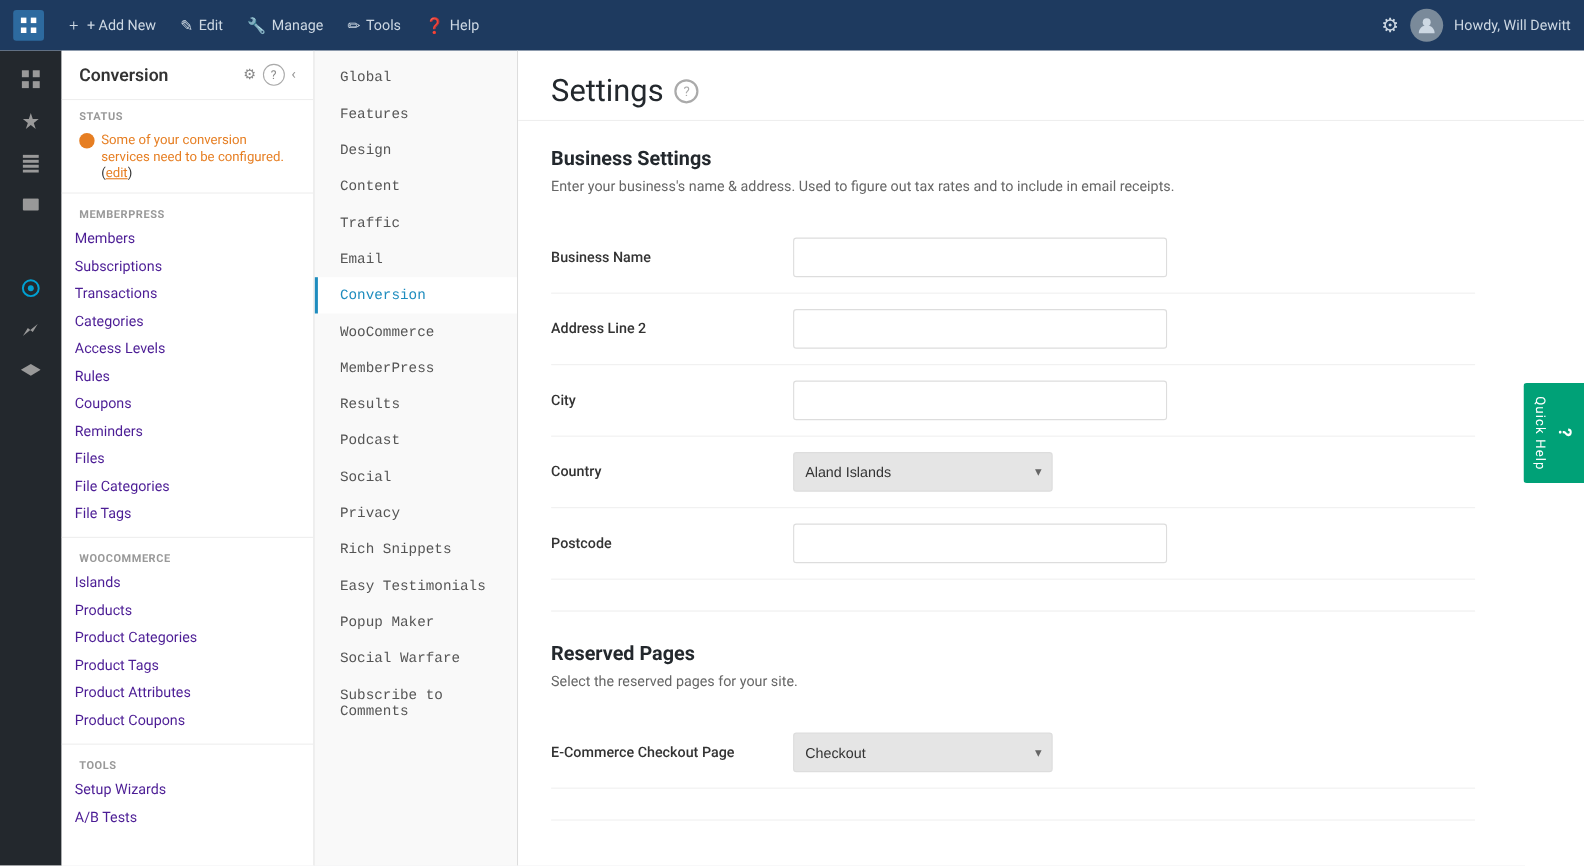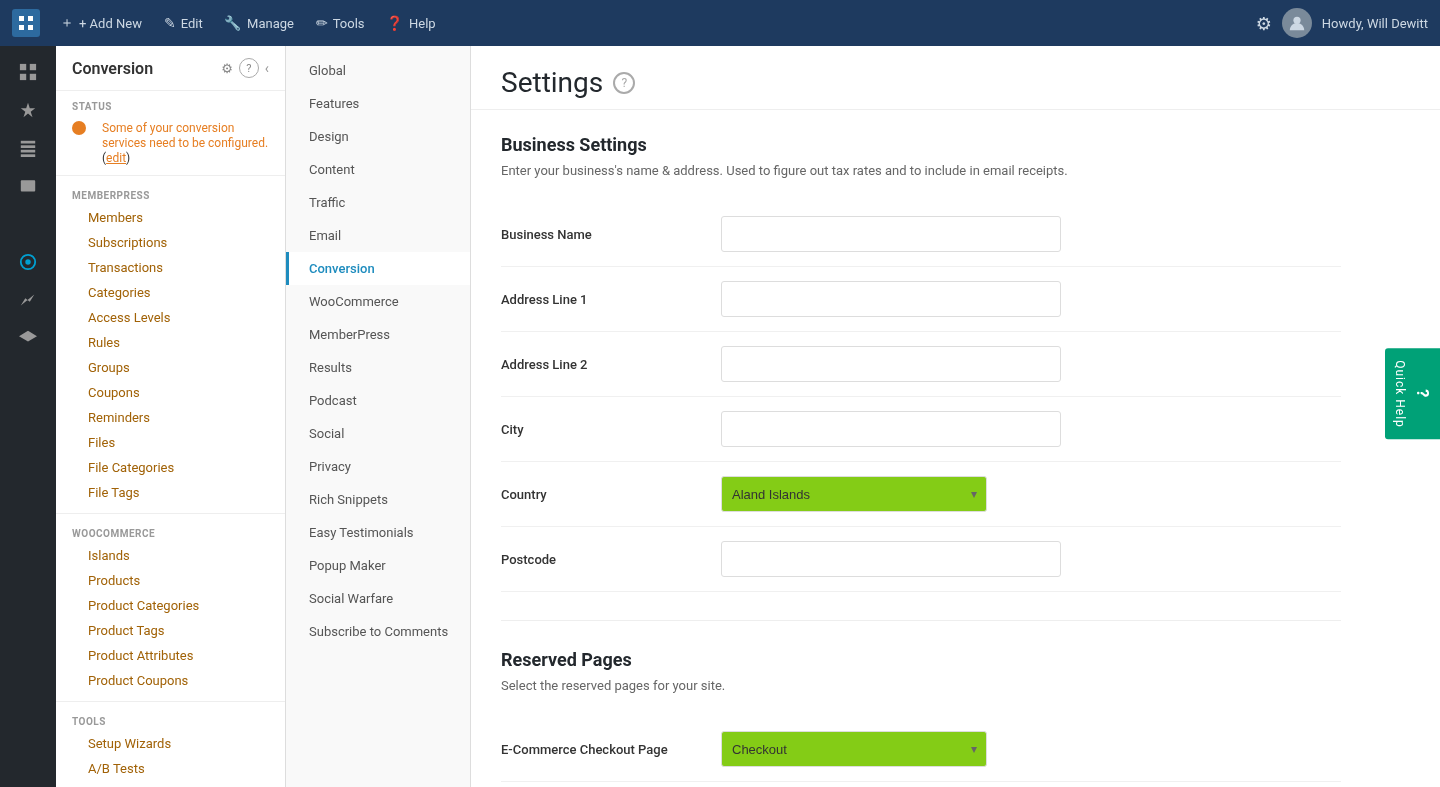--- a/index.html
+++ b/index.html
@@ -28,49 +28,49 @@
 
     
     .left-panel { width: 230px; background: #fff; border-right: 1px solid #ddd; overflow-y: auto; flex-shrink: 0; padding: 0; }
     .left-panel-header { display: flex; align-items: center; justify-content: space-between; padding: 12px 16px; border-bottom: 1px solid #eee; }
     .left-panel-title { font-size: 16px; font-weight: 600; color: #333; }
     .left-panel-gear { color: #888; cursor: pointer; }
     .left-panel-help { width: 20px; height: 20px; border-radius: 50%; border: 1px solid #aaa; display: flex; align-items: center; justify-content: center; color: #888; font-size: 11px; cursor: pointer; }
 
     .status-section { padding: 10px 16px; }
     .status-label { font-size: 10px; font-weight: 700; color: #999; letter-spacing: 0.5px; text-transform: uppercase; margin-bottom: 8px; }
-    .status-warning { display: flex; align-items: flex-start; gap: 16px; }
+    .status-warning { display: flex; align-items: flex-start; gap: 6px; }
     .warning-dot { width: 14px; height: 14px; border-radius: 50%; background: #e67e22; flex-shrink: 0; margin-top: 1px; }
 
     .section-group { padding: 8px 0; border-top: 1px solid #eee; }
     .section-header { font-size: 10px; font-weight: 700; color: #999; letter-spacing: 0.5px; text-transform: uppercase; padding: 6px 16px 4px; }
-    .section-item { padding: 5px 32px; font-size: 13px; color: #a16207; cursor: pointer; display: block; }
+    .section-item { padding: 5px 12px; font-size: 13px; color: #4c1d95; cursor: pointer; display: block; }
 
     
     .mid-panel { width: 185px; background: #f9f9f9; border-right: 1px solid #ddd; overflow-y: auto; flex-shrink: 0; padding: 8px 0; }
-    .mid-panel-item { padding: 9px 20px; font-size: 13px; color: #555; cursor: pointer; border-left: 3px solid transparent; }
+    .mid-panel-item { padding: 9px 20px; font-size: 13px; color: #555; cursor: pointer; border-left: 3px solid transparent; font-family: Liberation Mono, monospace; }
     .mid-panel-item.active { color: #1e8cbe; border-left-color: #1e8cbe; font-weight: 500; background: #fff; }
 
     
     .main-content { flex: 1; overflow-y: auto; background: #fff; padding: 0; position: relative; }
     .page-header { padding: 20px 30px 10px; border-bottom: 1px solid #eee; display: flex; align-items: center; gap: 10px; }
     .page-title { font-size: 28px; font-weight: 400; color: #23282d; }
     .page-help-icon { width: 22px; height: 22px; border-radius: 50%; border: 2px solid #aaa; display: flex; align-items: center; justify-content: center; color: #aaa; font-size: 12px; cursor: pointer; }
 
     .settings-content { padding: 24px 30px; max-width: 900px; }
 
     .section-title { font-size: 18px; font-weight: 700; color: #23282d; margin-bottom: 8px; }
     .section-desc { font-size: 13px; color: #666; margin-bottom: 24px; }
     .section-divider { border: none; border-top: 1px solid #eee; margin: 20px 0; }
 
     .form-row { display: flex; align-items: center; padding: 14px 0; border-bottom: 1px solid #f0f0f0; }
     .form-label { width: 220px; font-size: 13px; font-weight: 500; color: #333; flex-shrink: 0; }
     .form-control { flex: 1; }
     .form-input { width: 340px; height: 36px; border: 1px solid #ddd; border-radius: 3px; padding: 0 10px; font-size: 13px; color: #333; background: #fff; }
-    .form-select { width: 266px; height: 36px; border: 1px solid #ddd; border-radius: 3px; padding: 0 10px; font-size: 13px; color: #333; background: #84cc16; appearance: none; cursor: pointer; }
+    .form-select { width: 236px; height: 36px; border: 1px solid #ddd; border-radius: 3px; padding: 0 10px; font-size: 13px; color: #333; background: #e5e5e5; appearance: none; cursor: pointer; }
     .select-wrapper { position: relative; display: inline-block; }
     .select-wrapper::after { content: '▾'; position: absolute; right: 10px; top: 50%; transform: translateY(-50%); color: #666; pointer-events: none; font-size: 12px; }
 
     
     .quick-help { position: fixed; right: 0; top: 50%; transform: translateY(-50%); background: #00a177; color: #fff; writing-mode: vertical-rl; text-orientation: mixed; padding: 12px 8px; font-size: 12px; cursor: pointer; border-radius: 3px 0 0 3px; display: flex; flex-direction: column; align-items: center; gap: 6px; z-index: 100; }
     .quick-help-icon { font-size: 16px; font-weight: 700; }
   </style>
 </head>
 <body>
 
@@ -194,21 +194,20 @@
 
     <div class="section-group">
       <div class="section-header">MEMBERPRESS</div>
       <div id="memberpress-items">
           <a class="section-item">Members</a>
           <a class="section-item">Subscriptions</a>
           <a class="section-item">Transactions</a>
           <a class="section-item">Categories</a>
           <a class="section-item">Access Levels</a>
           <a class="section-item">Rules</a>
-          <a class="section-item">Groups</a>
           <a class="section-item">Coupons</a>
           <a class="section-item">Reminders</a>
           <a class="section-item">Files</a>
           <a class="section-item">File Categories</a>
           <a class="section-item">File Tags</a>
         </div>
     </div>
 
     <div class="section-group">
       <div class="section-header">WOOCOMMERCE</div>
@@ -266,26 +265,20 @@
         <div class="section-title">Business Settings</div>
         <div class="section-desc">Enter your business's name &amp; address. Used to figure out tax rates and to include in email receipts.</div>
 
         <div class="form-row">
           <div class="form-label">Business Name</div>
           <div class="form-control">
             <input class="form-input" type="text" value="" style="">
           </div>
         </div>
         <div class="form-row">
-          <div class="form-label">Address Line 1</div>
-          <div class="form-control">
-            <input class="form-input" type="text" value="" style="">
-          </div>
-        </div>
-        <div class="form-row">
           <div class="form-label">Address Line 2</div>
           <div class="form-control">
             <input class="form-input" type="text" value="" style="">
           </div>
         </div>
         <div class="form-row">
           <div class="form-label">City</div>
           <div class="form-control">
             <input class="form-input" type="text" value="" style="">
           </div>

